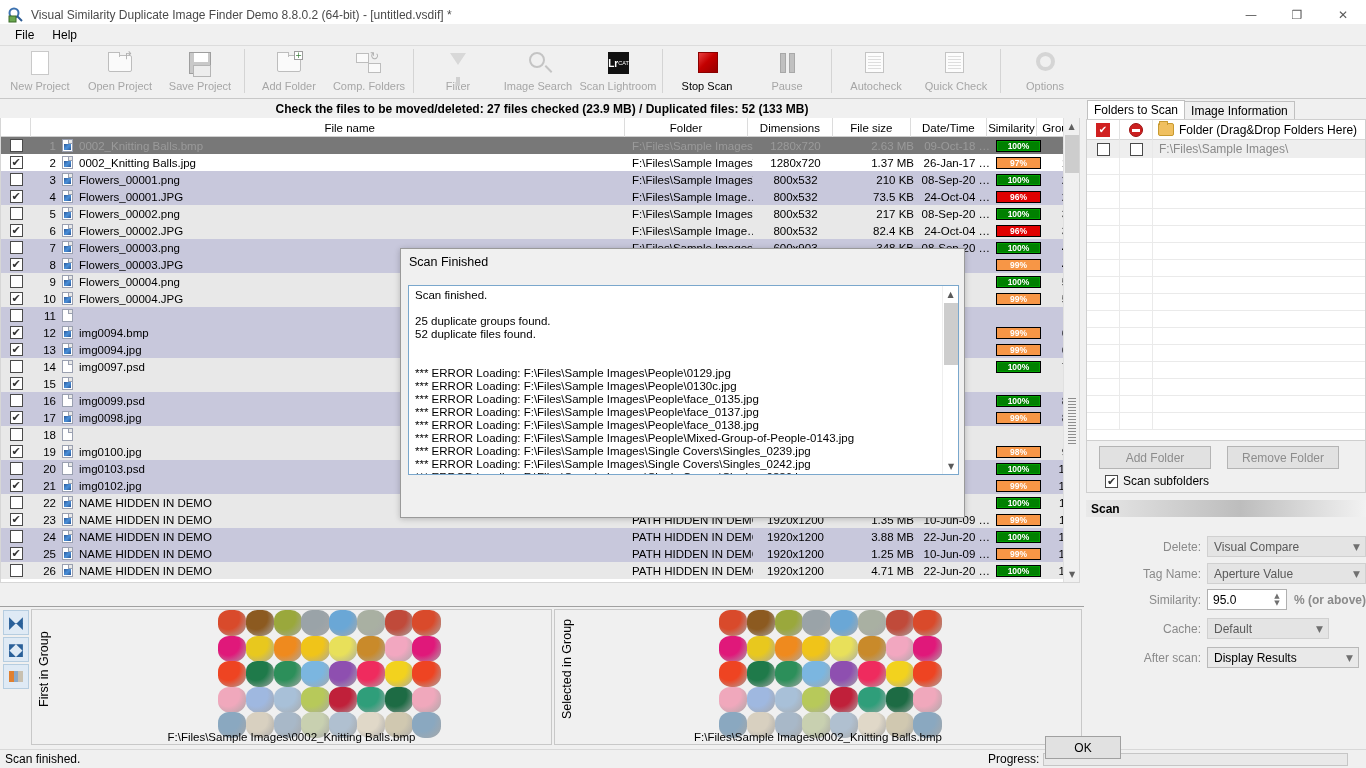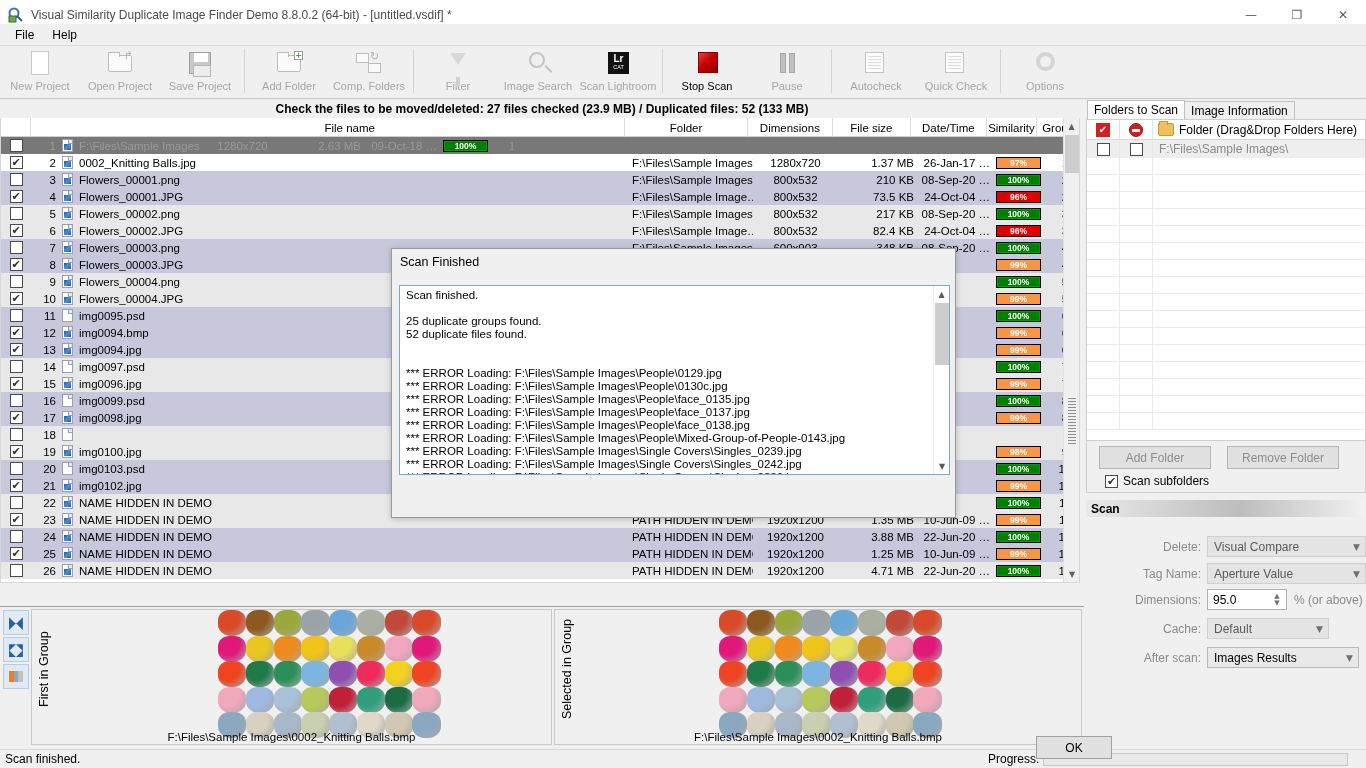--- a/index.html
+++ b/index.html
@@ -296,21 +296,21 @@
   }
   .statusbar .stxt { padding-left: 5px; }
   .sb-prog-label { position: absolute; left: 988px; font-size: 12px; }
   .sb-prog-bar {
     position: absolute; left: 1043px; top: 3px; width: 305px; height: 13px;
     background: #e9e9e9; border: 1px solid #c6c6c6;
   }
 
   
   .dlg {
-    position: absolute; left: 391px; top: 248px; width: 565px; height: 270px;
+    position: absolute; left: 400px; top: 248px; width: 565px; height: 270px;
     background: #f0f0f0; border: 1px solid #9a9a9a;
     box-shadow: 0 1px 6px rgba(0,0,0,0.22);
   }
   .dlg-title {
     position: absolute; left: 0; top: 0; width: 100%; height: 26px;
     display: flex; align-items: center; padding-left: 8px; font-size: 12.5px;
     background: #f0f0f0;
   }
   .dlg-body {
     position: absolute; left: 7px; top: 36px; width: 551px; height: 190px;
@@ -374,21 +374,21 @@
   .ic-mag {
     position:absolute; left:7px; top:3px; width:16px; height:16px;
     border:2px solid #c4c4c4; border-radius:50%;
   }
   .ic-mag::after {
     content:""; position:absolute; left:13px; top:14px; width:9px; height:2px;
     background:#c4c4c4; transform:rotate(45deg);
   }
   .ic-lr {
     position:absolute; left:6px; top:3px; width:21px; height:22px; background:#111;
-    color:#fff; display:flex; flex-direction:column; align-items:center; justify-content:center;
+    color:#fff; display:flex; flex-direction:row; align-items:center; justify-content:center;
     font-size:10px; font-weight:bold; line-height:9px;
   }
   .ic-lr .sub { font-size:5.5px; font-weight:normal; }
   .ic-stop {
     position:absolute; left:7px; top:3px; width:20px; height:21px;
     background: linear-gradient(135deg,#e84040 0%,#c40000 45%,#960000 100%);
     border:1px solid #8a0000;
   }
   .ic-pause { position:absolute; left:9px; top:4px; width:16px; height:20px; }
   .ic-pause i {
@@ -578,20 +578,21 @@
     </div>
     <div id="rows-host">
         <div class="lrow cur">
           <div class="c c-check">
             <span class="cbox"></span>
           </div>
           <div class="c c-num">1</div>
           <div class="c c-icon">
             <span class="ficon img"></span>
           </div>
+          <div class="c c-name">0002_Knitting Balls.bmp</div>
           <div class="c c-folder">F:\Files\Sample Images\</div>
           <div class="c c-dim">1280x720</div>
           <div class="c c-size">2.63 MB</div>
           <div class="c c-date">09-Oct-18 …</div>
           <div class="c c-sim">
             <span class="simbadge sim-100">100%</span>
           </div>
           <div class="c c-grp">1</div>
         </div>
         <div class="lrow odd">
@@ -757,21 +758,20 @@
           <div class="c c-grp">5</div>
         </div>
         <div class="lrow sel">
           <div class="c c-check">
             <span class="cbox"></span>
           </div>
           <div class="c c-num">11</div>
           <div class="c c-icon">
             <span class="ficon psd"></span>
           </div>
-          <div class="c c-name">img0095.psd</div>
           <div class="c c-folder"></div>
           <div class="c c-dim"></div>
           <div class="c c-size"></div>
           <div class="c c-date"></div>
           <div class="c c-sim">
             <span class="simbadge sim-100">100%</span>
           </div>
           <div class="c c-grp">6</div>
         </div>
         <div class="lrow sel">
@@ -829,21 +829,20 @@
           <div class="c c-grp">7</div>
         </div>
         <div class="lrow even">
           <div class="c c-check">
             <span class="cbox">✔</span>
           </div>
           <div class="c c-num">15</div>
           <div class="c c-icon">
             <span class="ficon img"></span>
           </div>
-          <div class="c c-name">img0096.jpg</div>
           <div class="c c-folder"></div>
           <div class="c c-dim"></div>
           <div class="c c-size"></div>
           <div class="c c-date"></div>
           <div class="c c-sim">
             <span class="simbadge sim-mid">99%</span>
           </div>
           <div class="c c-grp">7</div>
         </div>
         <div class="lrow sel">
@@ -1308,43 +1307,43 @@
 
       <div class="frow" style="left:0;top:63px;width:280px;">
         <span class="flabel" style="width:115px;">Tag Name:</span>
         <span class="combo" style="margin-left:6px;width:159px;">
           <span>Aperture Value</span>
           <span class="chev">▼</span>
         </span>
       </div>
 
       <div class="frow" style="left:0;top:89px;width:280px;">
-        <span class="flabel" style="width:115px;">Dimensions:</span>
+        <span class="flabel" style="width:115px;">Similarity:</span>
         <span class="spin" style="margin-left:6px;">
           <span>95.0</span>
           <span class="btns">
               <span>▲</span>
               <span>▼</span>
             </span>
         </span>
-        <span style="margin-left:7px;color:#8a8a8a;">% (or above)</span>
+        <span style="margin-left:7px;color:#8a8a8a;font-weight:bold;">% (or above)</span>
       </div>
 
       <div class="frow" style="left:0;top:118px;width:280px;">
         <span class="flabel" style="width:115px;">Cache:</span>
         <span class="combo" style="margin-left:6px;width:122px;">
           <span>Default</span>
           <span class="chev">▼</span>
         </span>
       </div>
 
       <div class="frow" style="left:0;top:147px;width:280px;">
         <span class="flabel" style="width:115px;">After scan:</span>
         <span class="combo enabled" style="margin-left:6px;width:152px;">
-          <span>Images Results</span>
+          <span>Display Results</span>
           <span class="chev">▼</span>
         </span>
       </div>
     </div>
 
   </div>
 
   <div class="statusbar">
     <span class="stxt">Scan finished.</span>
     <span class="sb-prog-label">Progress:</span>

